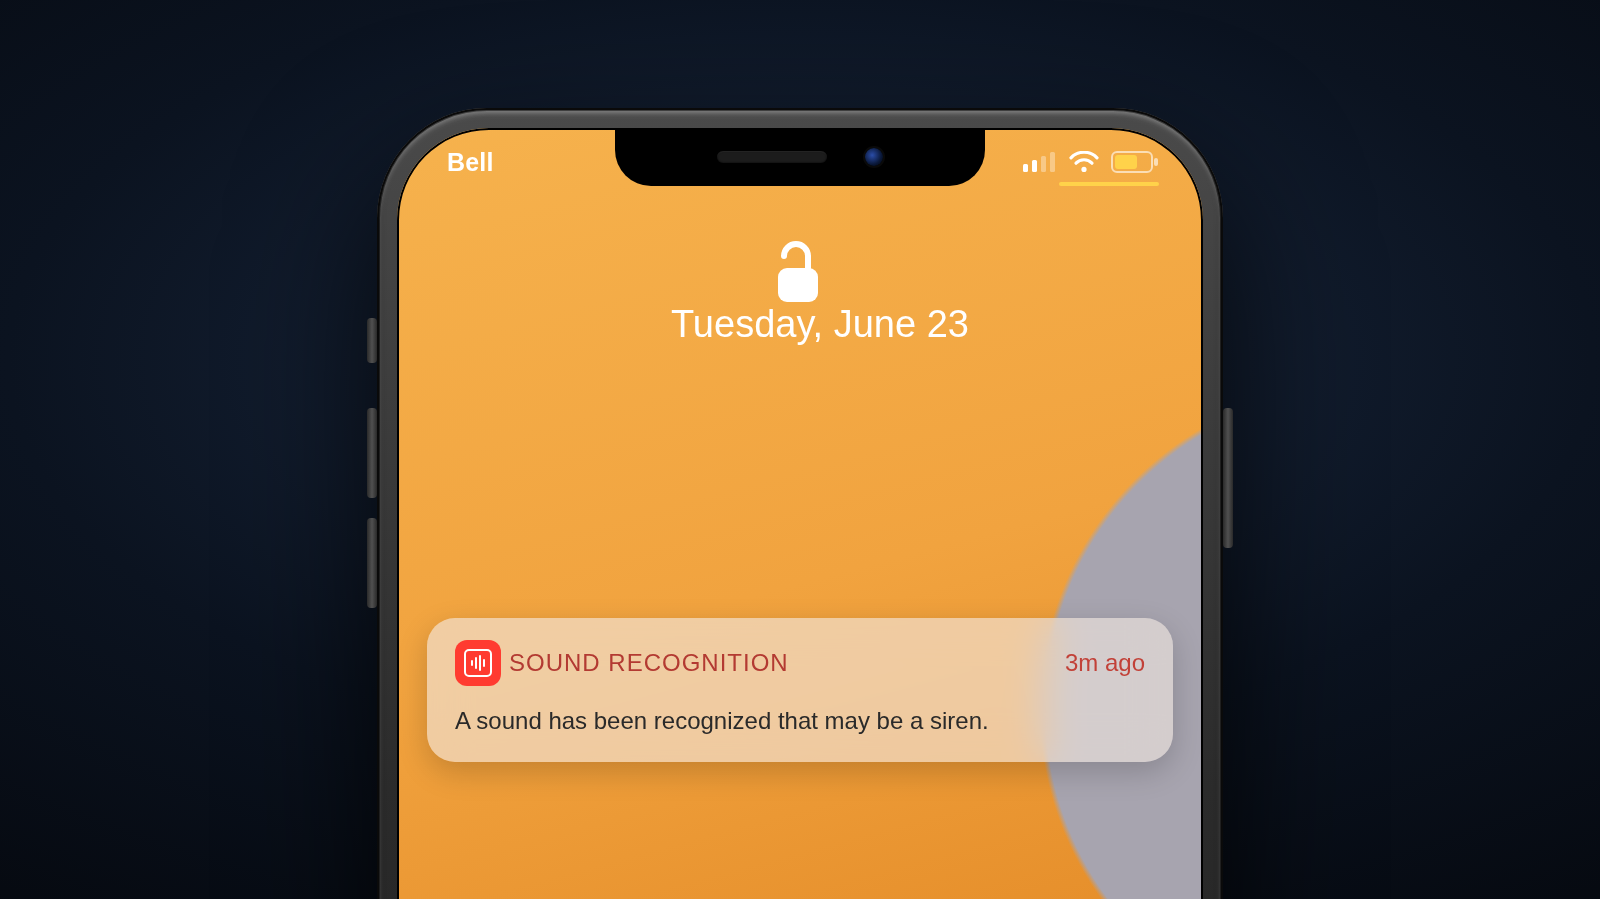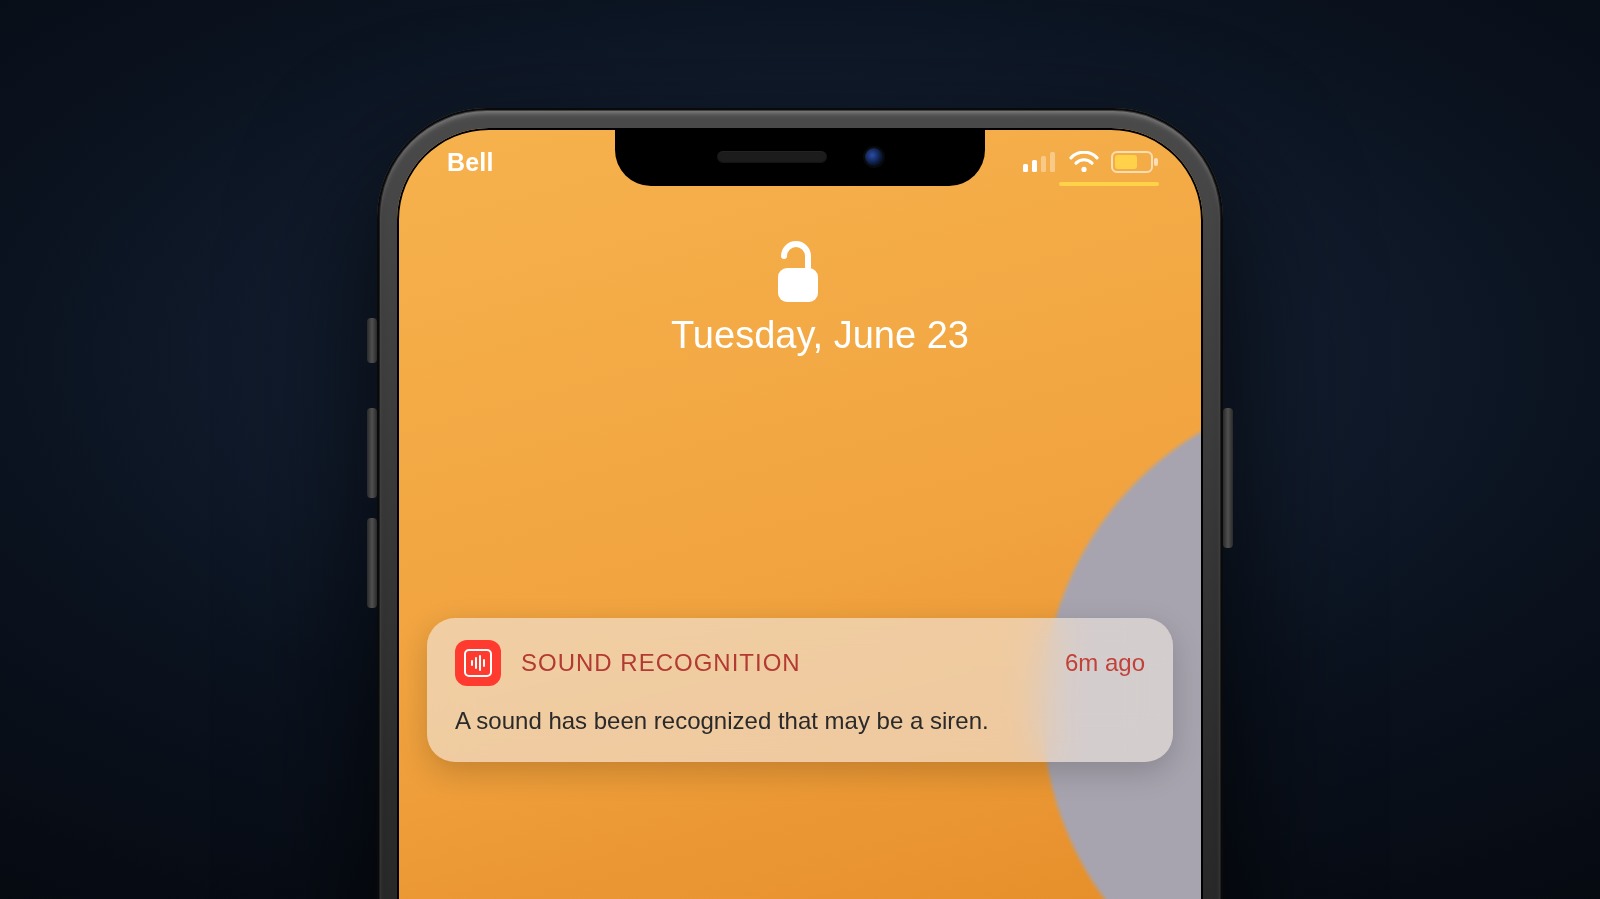--- a/index.html
+++ b/index.html
@@ -101,35 +101,35 @@
   
   .clock {
     position:absolute; top:170px; left:0; right:0;
     text-align:center; color:#fff;
   }
   .time {
     font-size: 168px; font-weight:300; line-height:1;
     letter-spacing:-3px;
   }
   .date {
-    margin-top: 16px;
+    margin-top: 5px;
     font-size: 38px; font-weight:400;padding-left:40px;
   }
 
   
   .notif {
     position:absolute; left:30px; right:30px; top:490px;
     border-radius: 28px;
     padding: 22px 28px 26px 28px;
     background: rgba(240,230,225,.62);
     backdrop-filter: blur(20px);
     box-shadow: 0 10px 30px rgba(0,0,0,.18);
   }
   .notif-head {
-    display:flex; align-items:center; gap:20px;
+    display:flex; align-items:center; gap:8px;
   }
   .app-icon {
     width:46px; height:46px; border-radius:12px;
     background:#ff3b30;
     display:flex; align-items:center; justify-content:center;
     flex-shrink:0;
   }
   .app-name {
     font-size:24px; font-weight:500; letter-spacing:1px;
     color:#b33a32;
@@ -212,19 +212,19 @@
         <span class="app-icon">
           <svg width="30" height="30" viewBox="0 0 30 30">
             <rect x="2" y="2" width="26" height="26" rx="4" fill="none" stroke="#fff" stroke-width="2"></rect>
             <rect x="8" y="12" width="2" height="6" rx="1" fill="#fff"></rect>
             <rect x="12" y="9" width="2" height="12" rx="1" fill="#fff"></rect>
             <rect x="16" y="7" width="2" height="16" rx="1" fill="#fff"></rect>
             <rect x="20" y="11" width="2" height="8" rx="1" fill="#fff"></rect>
           </svg>
         </span>
         <span class="app-name">SOUND RECOGNITION</span>
-        <span class="notif-time">6m ago</span>
+        <span class="notif-time">3m ago</span>
       </div>
       <div class="notif-body">A sound has been recognized that may be a siren.</div>
     </div>
 
   </div>
 </div>
 
 </body></html>

